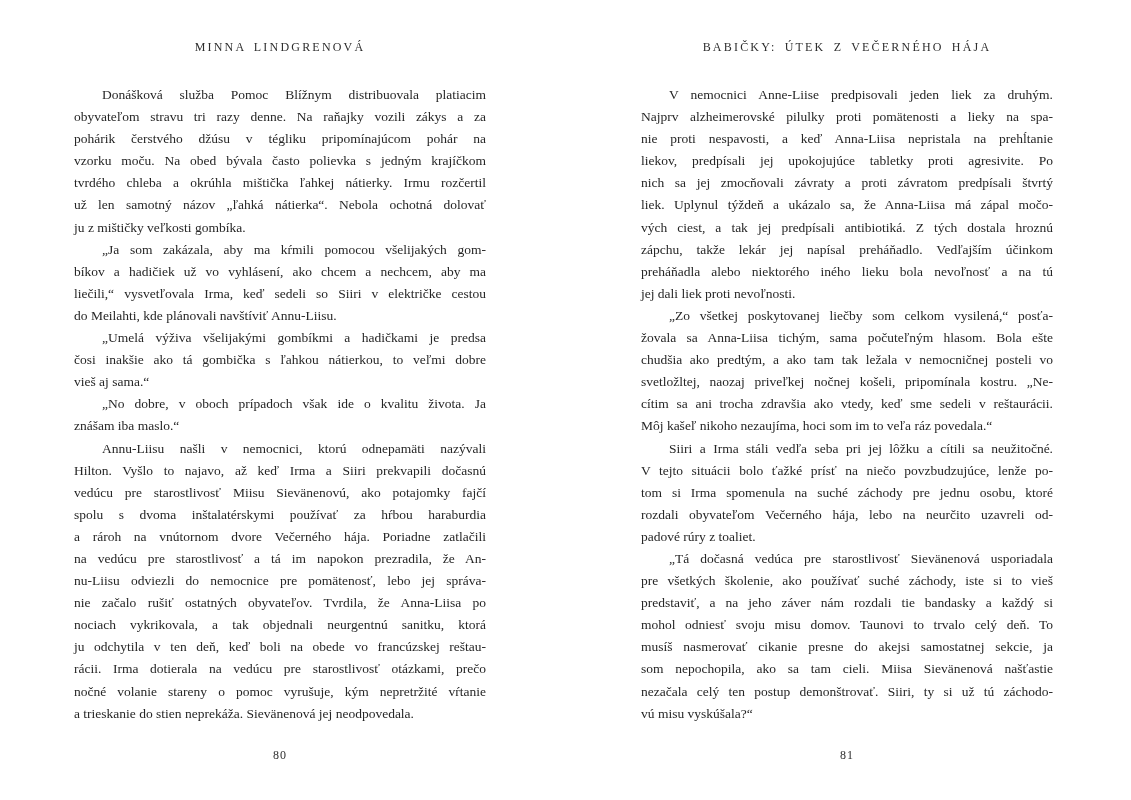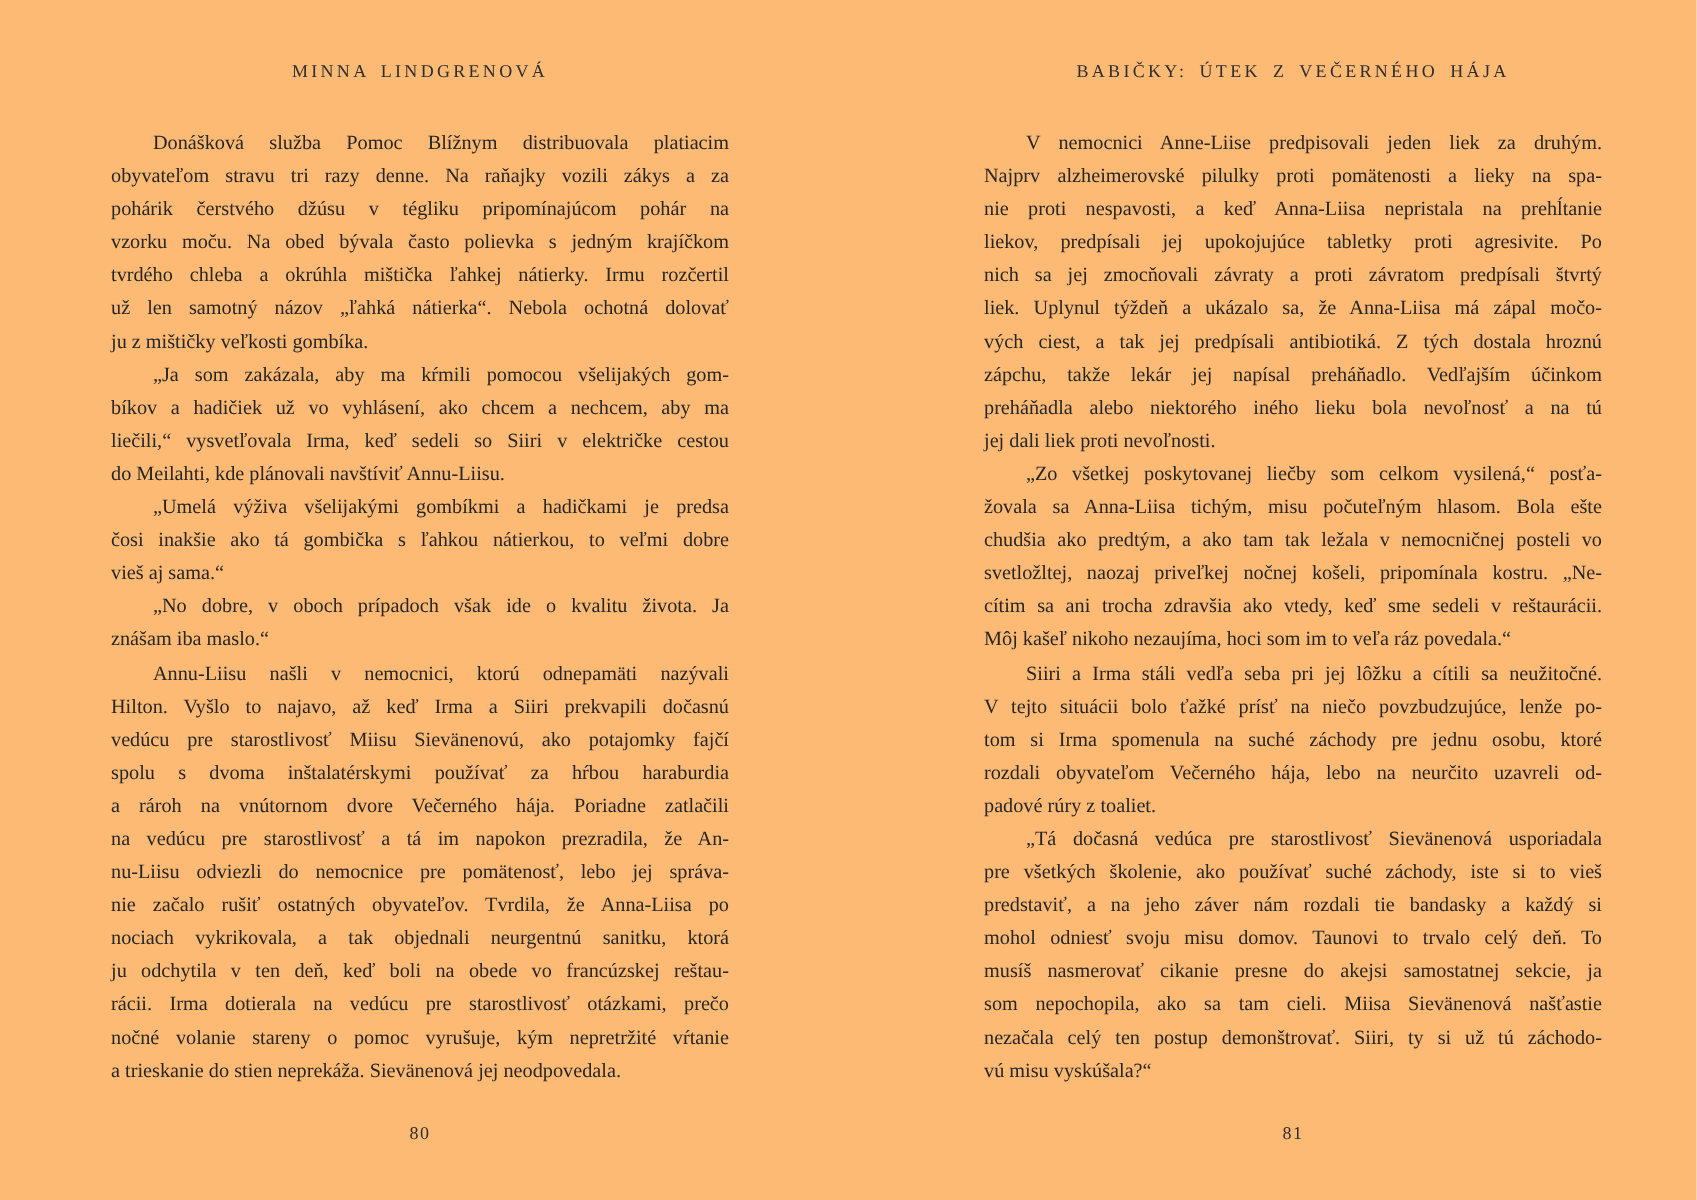--- a/index.html
+++ b/index.html
@@ -6,33 +6,33 @@
   html, body {
     margin: 0;
     padding: 0;
     background: #e9e9e9;
   }
   .spread {
     position: relative;
     width: 1131px;
     height: 800px;
     margin: 0 auto;
-    background: #fdba74;
+    background: #ffffff;
     color: #262626;
     font-family: "Liberation Serif", "DejaVu Serif", serif;
     overflow: hidden;
   }
   .page {
     position: absolute;
     top: 0;
     width: 412px;
     height: 800px;
   }
   .page.left  { left: 74px; }
-  .page.right { left: 656px; }
+  .page.right { left: 641px; }
 
   .running-header {
     position: absolute;
     top: 40px;
     left: 0;
     right: 0;
     text-align: center;
     font-size: 12px;
     letter-spacing: 2.2px;
     word-spacing: 3px;
@@ -136,21 +136,21 @@
           <span class="line">liekov, predpísali jej upokojujúce tabletky proti agresivite. Po</span>
           <span class="line">nich sa jej zmocňovali závraty a proti závratom predpísali štvrtý</span>
           <span class="line">liek. Uplynul týždeň a ukázalo sa, že Anna-Liisa má zápal močo-</span>
           <span class="line">vých ciest, a tak jej predpísali antibiotiká. Z tých dostala hroznú</span>
           <span class="line">zápchu, takže lekár jej napísal preháňadlo. Vedľajším účinkom</span>
           <span class="line">preháňadla alebo niektorého iného lieku bola nevoľnosť a na tú</span>
           <span class="line last">jej dali liek proti nevoľnosti.</span>
         </p>
         <p class="para">
           <span class="line first">„Zo všetkej poskytovanej liečby som celkom vysilená,“ posťa-</span>
-          <span class="line">žovala sa Anna-Liisa tichým, misu počuteľným hlasom. Bola ešte</span>
+          <span class="line">žovala sa Anna-Liisa tichým, sama počuteľným hlasom. Bola ešte</span>
           <span class="line">chudšia ako predtým, a ako tam tak ležala v nemocničnej posteli vo</span>
           <span class="line">svetložltej, naozaj priveľkej nočnej košeli, pripomínala kostru. „Ne-</span>
           <span class="line">cítim sa ani trocha zdravšia ako vtedy, keď sme sedeli v reštaurácii.</span>
           <span class="line last">Môj kašeľ nikoho nezaujíma, hoci som im to veľa ráz povedala.“</span>
         </p>
         <p class="para">
           <span class="line first">Siiri a Irma stáli vedľa seba pri jej lôžku a cítili sa neužitočné.</span>
           <span class="line">V tejto situácii bolo ťažké prísť na niečo povzbudzujúce, lenže po-</span>
           <span class="line">tom si Irma spomenula na suché záchody pre jednu osobu, ktoré</span>
           <span class="line">rozdali obyvateľom Večerného hája, lebo na neurčito uzavreli od-</span>

